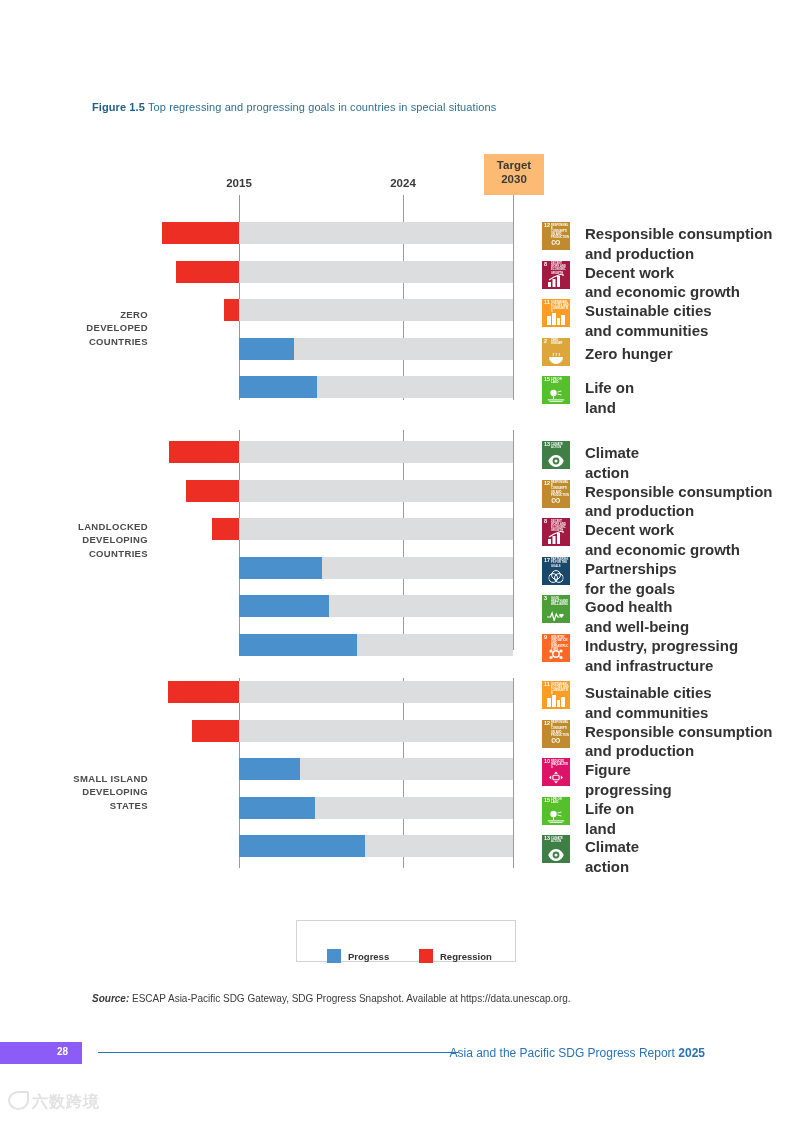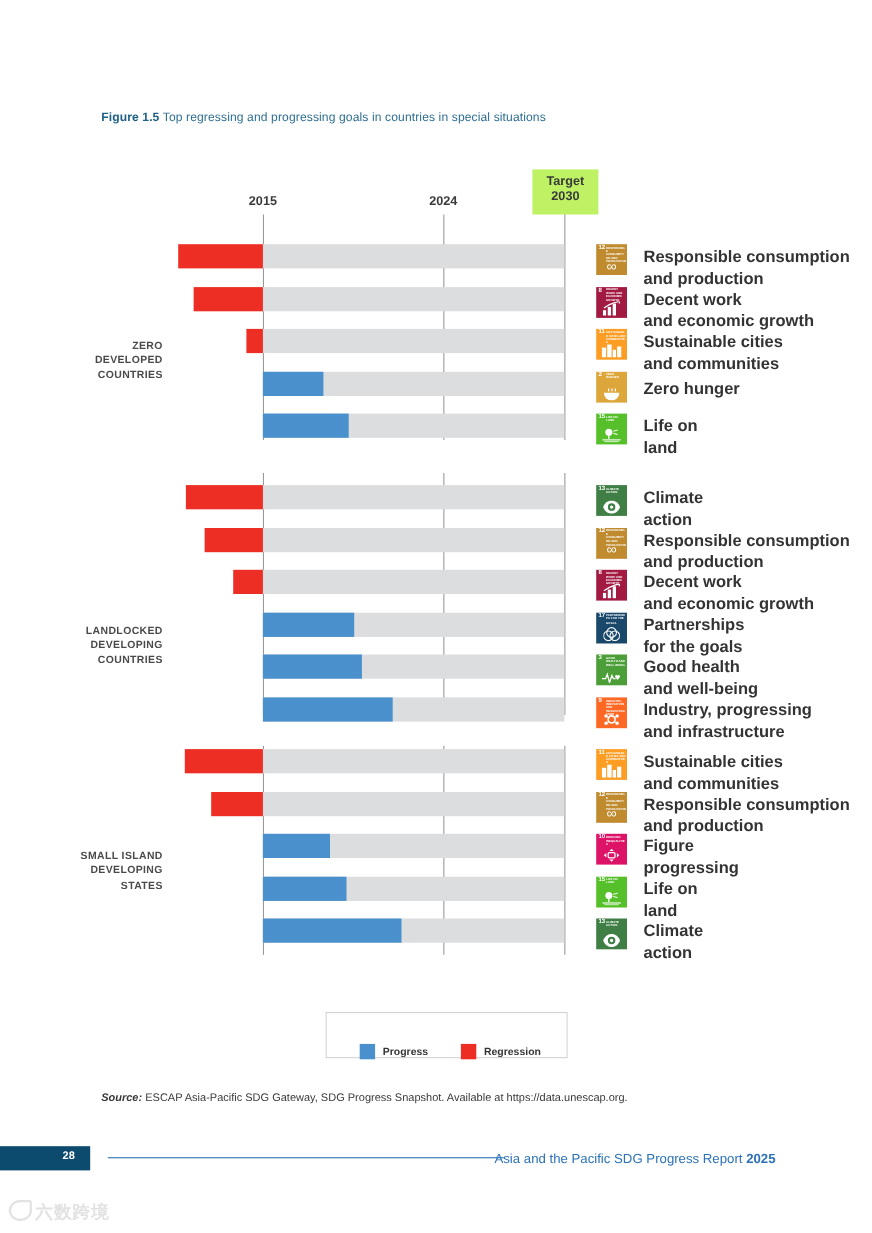--- a/index.html
+++ b/index.html
@@ -9,21 +9,21 @@
   
   .fig-title{position:absolute;left:92px;top:101px;font-size:11px;color:#2f6f92;letter-spacing:.1px;}
   .fig-title .lead{font-weight:bold;color:#1f5f86;}
 
   
   .plot{position:absolute;left:0;top:0;width:793px;height:1121px;}
 
   .axis-line{position:absolute;width:1px;background:#9a9a9a;}
   .axis-label{position:absolute;font-size:11.5px;font-weight:bold;color:#3a3a3a;text-align:center;}
 
-  .target-box{position:absolute;left:484px;top:154px;width:60px;height:41px;background:#bef264;}
+  .target-box{position:absolute;left:484px;top:154px;width:60px;height:41px;background:#fdba74;}
   .target-box span{position:absolute;left:0;right:0;text-align:center;font-size:11.5px;font-weight:bold;color:#3a3a3a;line-height:1.12;}
   .target-box .t1{top:5px;}
   .target-box .t2{top:19px;}
 
   .grp-label{position:absolute;width:120px;text-align:right;font-size:9.5px;font-weight:bold;
              color:#4a4a4a;letter-spacing:.35px;line-height:1.42;left:28px;}
 
   .row{position:absolute;left:0;width:793px;height:22px;}
   .track{position:absolute;left:239px;width:274px;height:22px;background:#dcdddf;}
   .bar{position:absolute;height:22px;}
@@ -42,21 +42,21 @@
 
   
   .legend{position:absolute;left:296px;top:920px;width:218px;height:40px;background:#fff;border:1px solid #d3d3d3;}
   .legend .item{position:absolute;top:28px;display:flex;align-items:center;gap:7px;}
   .legend .sw{width:14px;height:14px;display:inline-block;}
   .legend .lbl{font-size:9.5px;font-weight:bold;color:#333;}
 
   
   .source{position:absolute;left:92px;top:993px;font-size:10px;color:#3a3a3a;}
   .source b{font-style:italic;font-weight:bold;}
-  .footer-tab{position:absolute;left:0;top:1042px;width:82px;height:22px;background:#0c4a6e;}
+  .footer-tab{position:absolute;left:0;top:1042px;width:82px;height:22px;background:#8b5cf6;}
   .footer-tab span{position:absolute;right:14px;top:4px;font-size:10px;font-weight:bold;color:#fff;}
   .footer-rule{position:absolute;left:98px;top:1052px;width:360px;height:1px;background:#2b72b8;}
   .footer-text{position:absolute;right:88px;top:1046px;font-size:12px;color:#2b72b8;}
   .footer-text b{font-weight:bold;}
   .watermark{position:absolute;left:8px;top:1091px;font-size:16px;color:#e2e2e2;font-weight:bold;letter-spacing:1px;}
   .wm-ring{display:inline-block;width:17px;height:15px;border:2px solid #e2e2e2;border-radius:50% 10% 50% 50%;vertical-align:-3px;margin-right:3px;}
 </style>
 </head>
 <body>
 
@@ -170,21 +170,21 @@
             <rect x="0" y="10.4" width="17" height="1" fill="#fff"></rect>
             <rect x="2" y="12.2" width="13" height="0.9" fill="#fff"></rect>
             <path d="M10 3 l4 -1 M10 5 l4 1" stroke="#fff" stroke-width="0.9"></path>
           </svg>
         </div>
         <div class="goal-text" style="top: 2px;">
           <div>Life on</div>
           <div>land</div>
         </div>
       </div>
-      <div class="grp-label" style="top: 520px; margin-top: 47px;">
+      <div class="grp-label" style="top: 520px;">
         <div>LANDLOCKED</div>
         <div>DEVELOPING</div>
         <div>COUNTRIES</div>
       </div>
       <div class="row" style="top: 441px;">
         <div class="track"></div>
         <div class="bar regr" style="left: 169px; width: 70px;"></div>
         <div class="sdg" style="background: rgb(63, 126, 68);">
           <span class="num">13</span>
           <span class="cap">CLIMATE ACTION</span>

